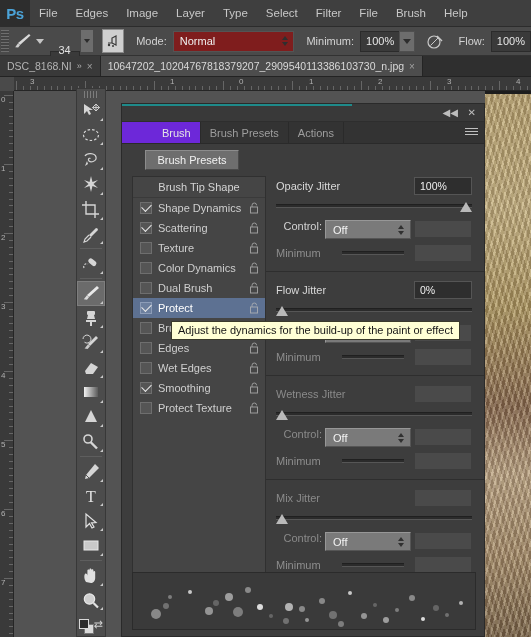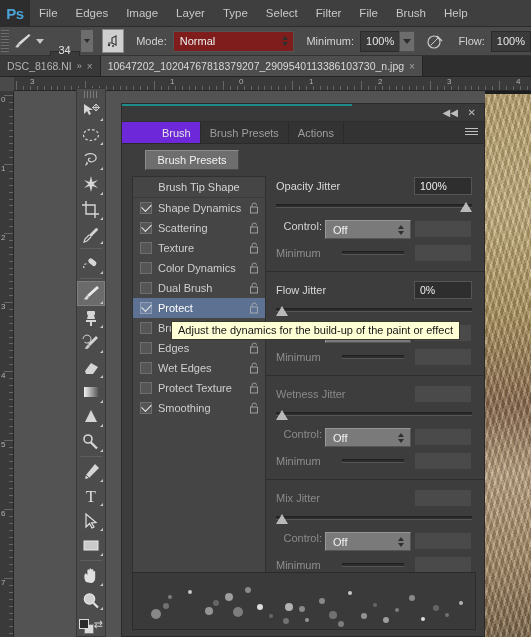--- a/index.html
+++ b/index.html
@@ -840,30 +840,30 @@
             </div>
             <div class="lrow">
               <span class="chk"></span>
               <span class="lbl">Wet Edges</span>
               <svg class="lock" viewBox="0 0 10 12">
                 <rect x="1.5" y="5" width="7" height="6" fill="none" stroke="#b9b9b9" stroke-width="1"></rect>
                 <path d="M3 5 V3.3 A2 2 0 0 1 7.6 3.3" fill="none" stroke="#b9b9b9" stroke-width="1"></path>
               </svg>
             </div>
             <div class="lrow">
-              <span class="chk"></span>
-              <span class="lbl">Protect Texture</span>
+              <span class="chk on"></span>
+              <span class="lbl">Smoothing</span>
               <svg class="lock" viewBox="0 0 10 12">
                 <rect x="1.5" y="5" width="7" height="6" fill="none" stroke="#b9b9b9" stroke-width="1"></rect>
                 <path d="M3 5 V3.3 A2 2 0 0 1 7.6 3.3" fill="none" stroke="#b9b9b9" stroke-width="1"></path>
               </svg>
             </div>
             <div class="lrow">
-              <span class="chk on"></span>
-              <span class="lbl">Smoothing</span>
+              <span class="chk"></span>
+              <span class="lbl">Protect Texture</span>
               <svg class="lock" viewBox="0 0 10 12">
                 <rect x="1.5" y="5" width="7" height="6" fill="none" stroke="#b9b9b9" stroke-width="1"></rect>
                 <path d="M3 5 V3.3 A2 2 0 0 1 7.6 3.3" fill="none" stroke="#b9b9b9" stroke-width="1"></path>
               </svg>
             </div>
           </div>
       </div>
       <div class="right-ctl" id="right-ctl">
           <div>
             <div class="row-title">

